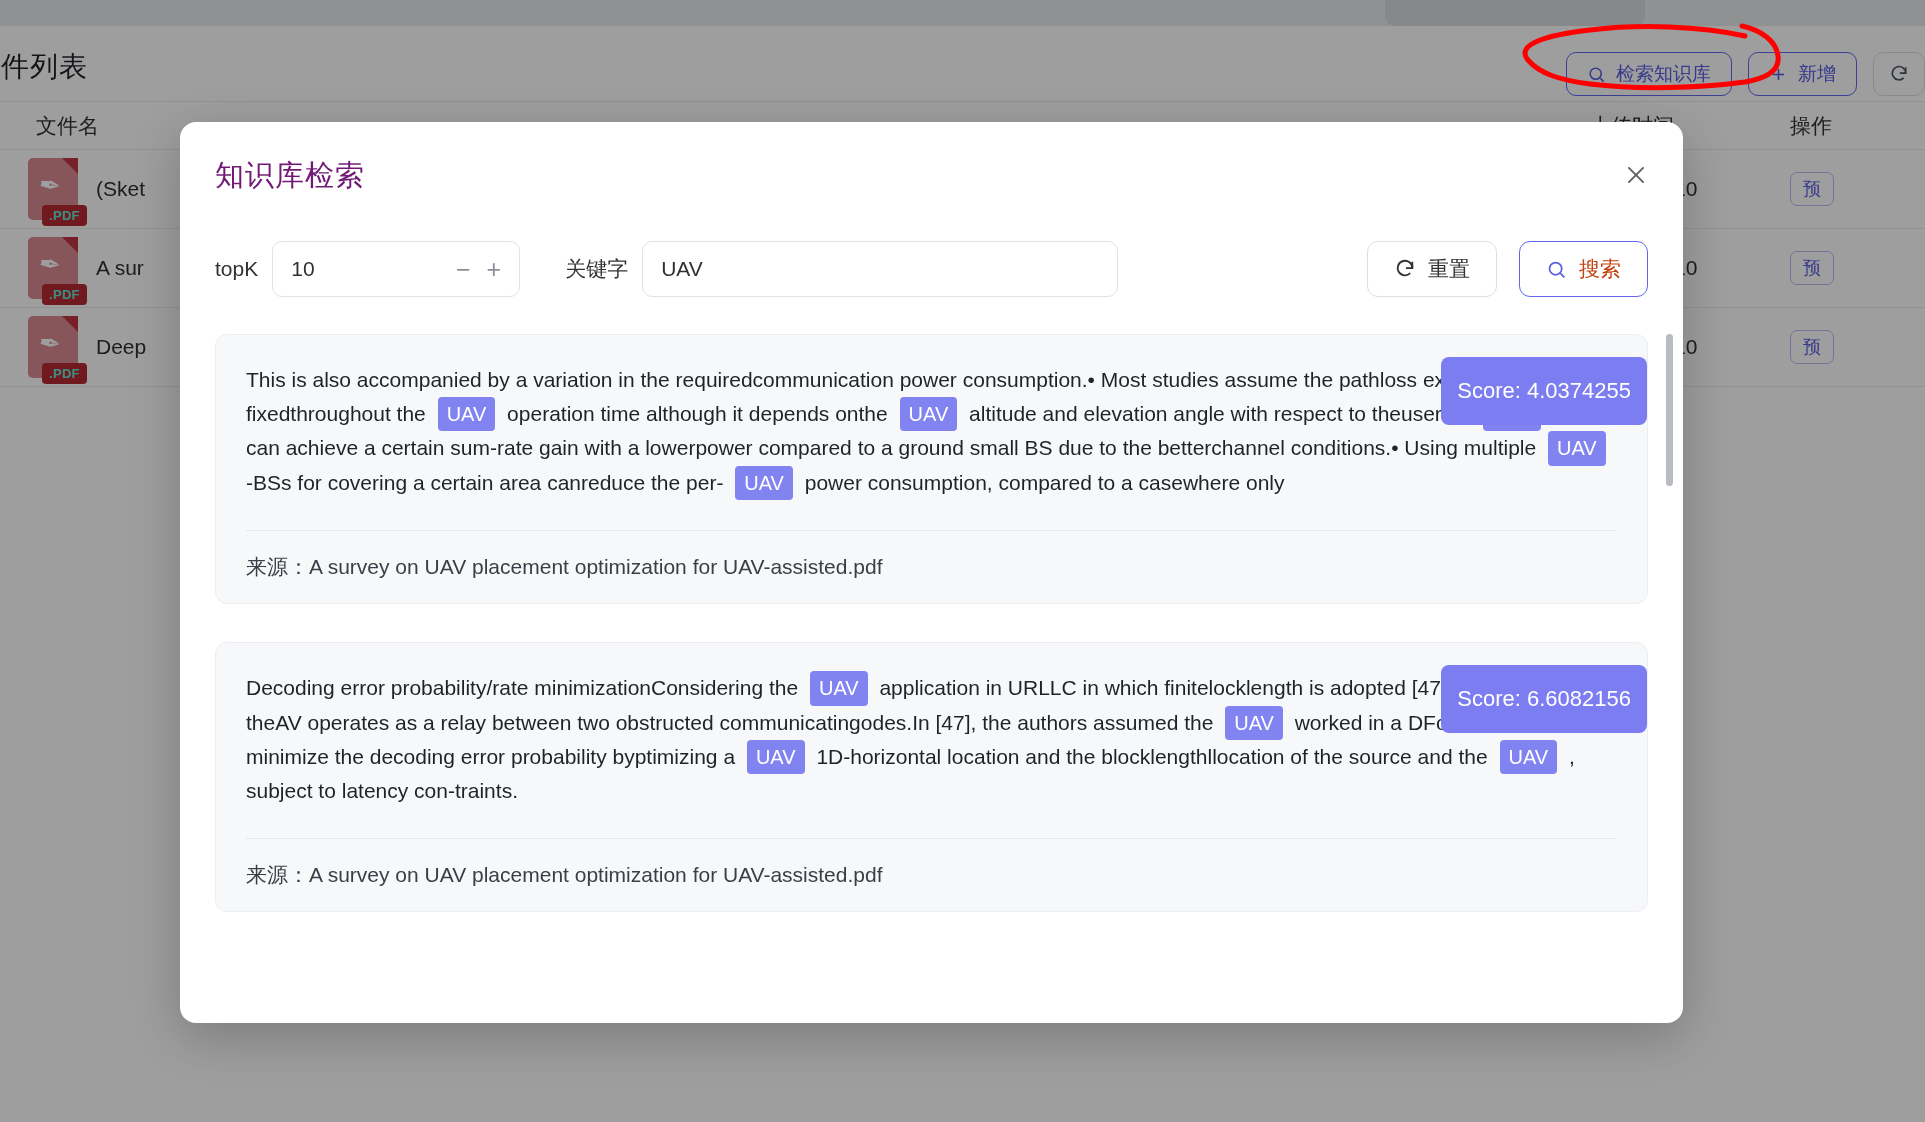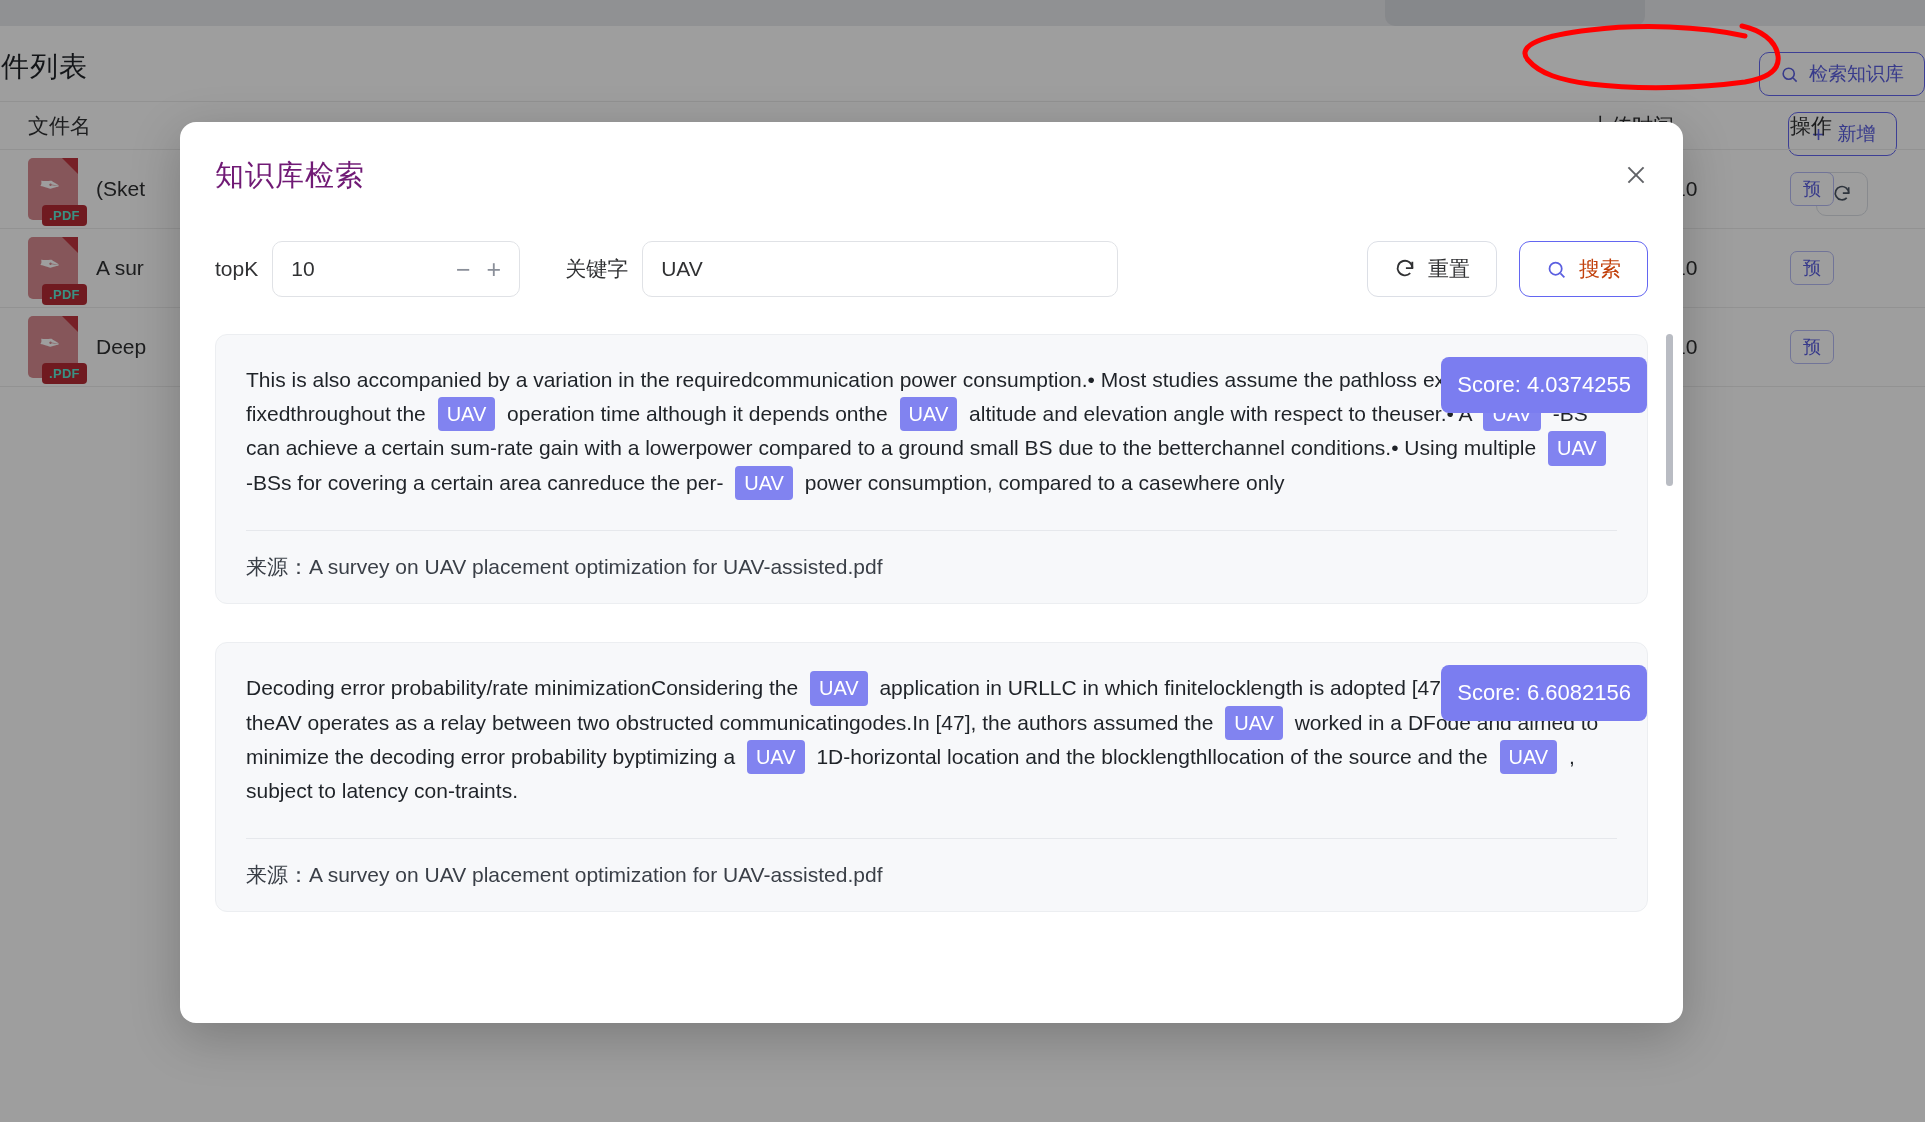--- a/index.html
+++ b/index.html
@@ -31,21 +31,21 @@
     border-bottom: 1px solid #ececec;
     display: flex; align-items: center;
   }
   .page-title {
     position: absolute; left: -28px; top: 48px;
     font-size: 28px; color: #1f2328; letter-spacing: 1px;
   }
 
   .header-actions {
     position: absolute; right: 0px; top: 52px;
-    display: flex; align-items: center; gap: 16px; flex-direction: column;
+    display: flex; align-items: center; gap: 16px;
   }
   .btn {
     display: inline-flex; align-items: center; gap: 10px;
     height: 44px; padding: 0 20px;
     border-radius: 10px; font-size: 19px;
     cursor: pointer; white-space: nowrap;
     background: #ffffff;
   }
   .btn-outline-primary { border: 1px solid #6366f1; color: #5b5fe0; }
   .btn-outline-plain { border: 1px solid #dcdfe6; color: #4b5563; }
@@ -187,21 +187,21 @@
   }
   .kw-chip {
     display: inline-block;
     background: #8183f0; color: #ffffff;
     padding: 1px 9px; border-radius: 4px;
     font-size: 20px; margin: 0 6px;
   }
   .score-badge {
     position: absolute;
     background: #7b7df0; color: #ffffff;
-    font-size: 22px; padding: 15px 16px; border-radius: 8px;
+    font-size: 22px; padding: 21px 16px; border-radius: 8px;
     white-space: nowrap;
     margin-left: 12px;
   }
   .card-divider { height: 1px; background: #e6e8ec; margin: 30px 0 0 0; }
   .source-line {
     margin-top: 22px;
     font-size: 21px; color: #3a3f47;
   }
 
   .scrollbar-track {
@@ -252,21 +252,21 @@
         <svg width="20" height="20" viewBox="0 0 24 24" fill="none" stroke="#4b5563" stroke-width="2">
             <path d="M20 11a8 8 0 1 0-2.3 5.6"></path>
             <polyline points="20 4 20 11 13 11"></polyline>
           </svg>
       </div>
     </div>
 
     <div class="bg-table">
       <div class="tbl-head">
         <div class="col-name">
-            <span style="margin-left:28px">文件名</span>
+            <span style="margin-left:36px">文件名</span>
           </div>
         <div class="col-date">上传时间</div>
         <div class="col-action">操作</div>
       </div>
 
       <div class="tbl-row">
         <div class="col-name">
           <div class="pdf-icon">
             <div class="sheet"></div>
               <div class="fold"></div>

